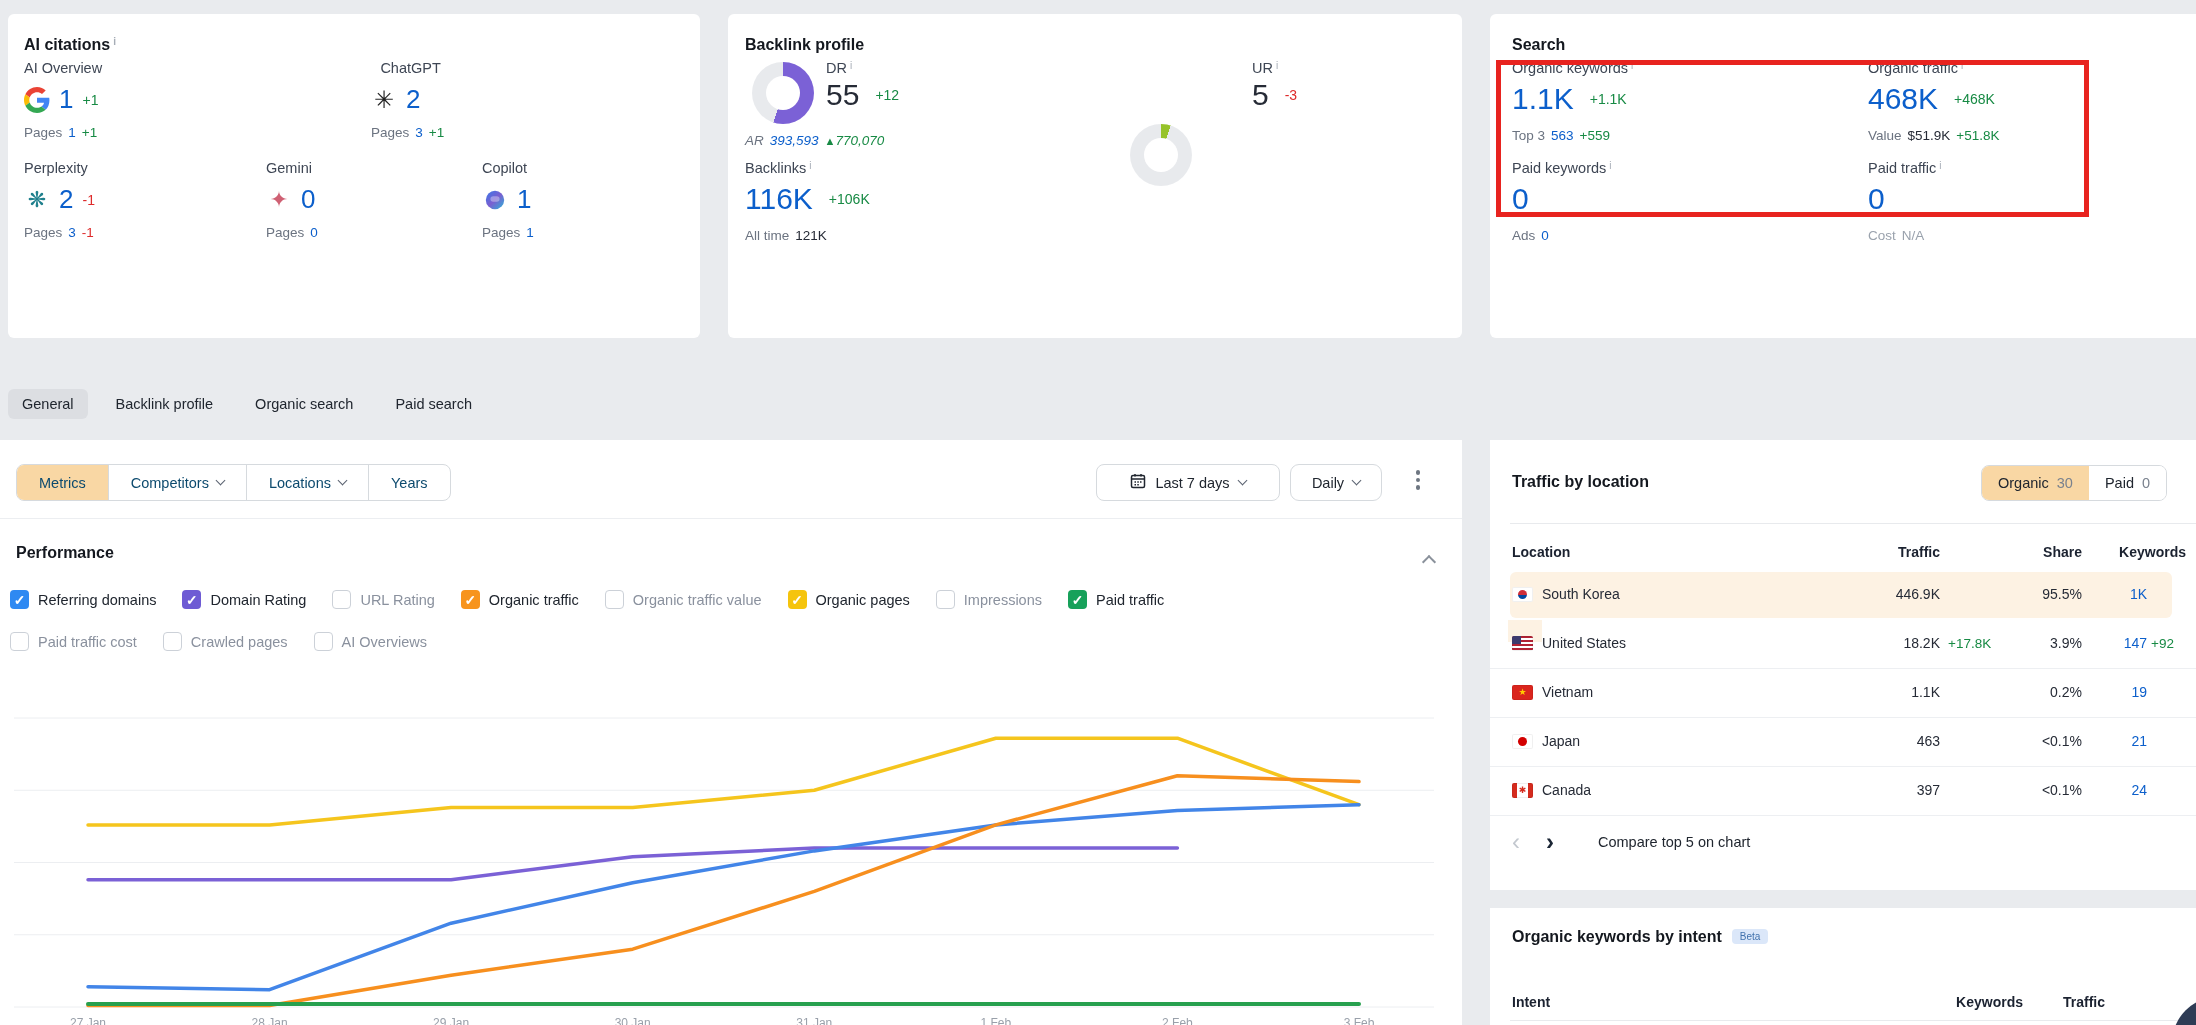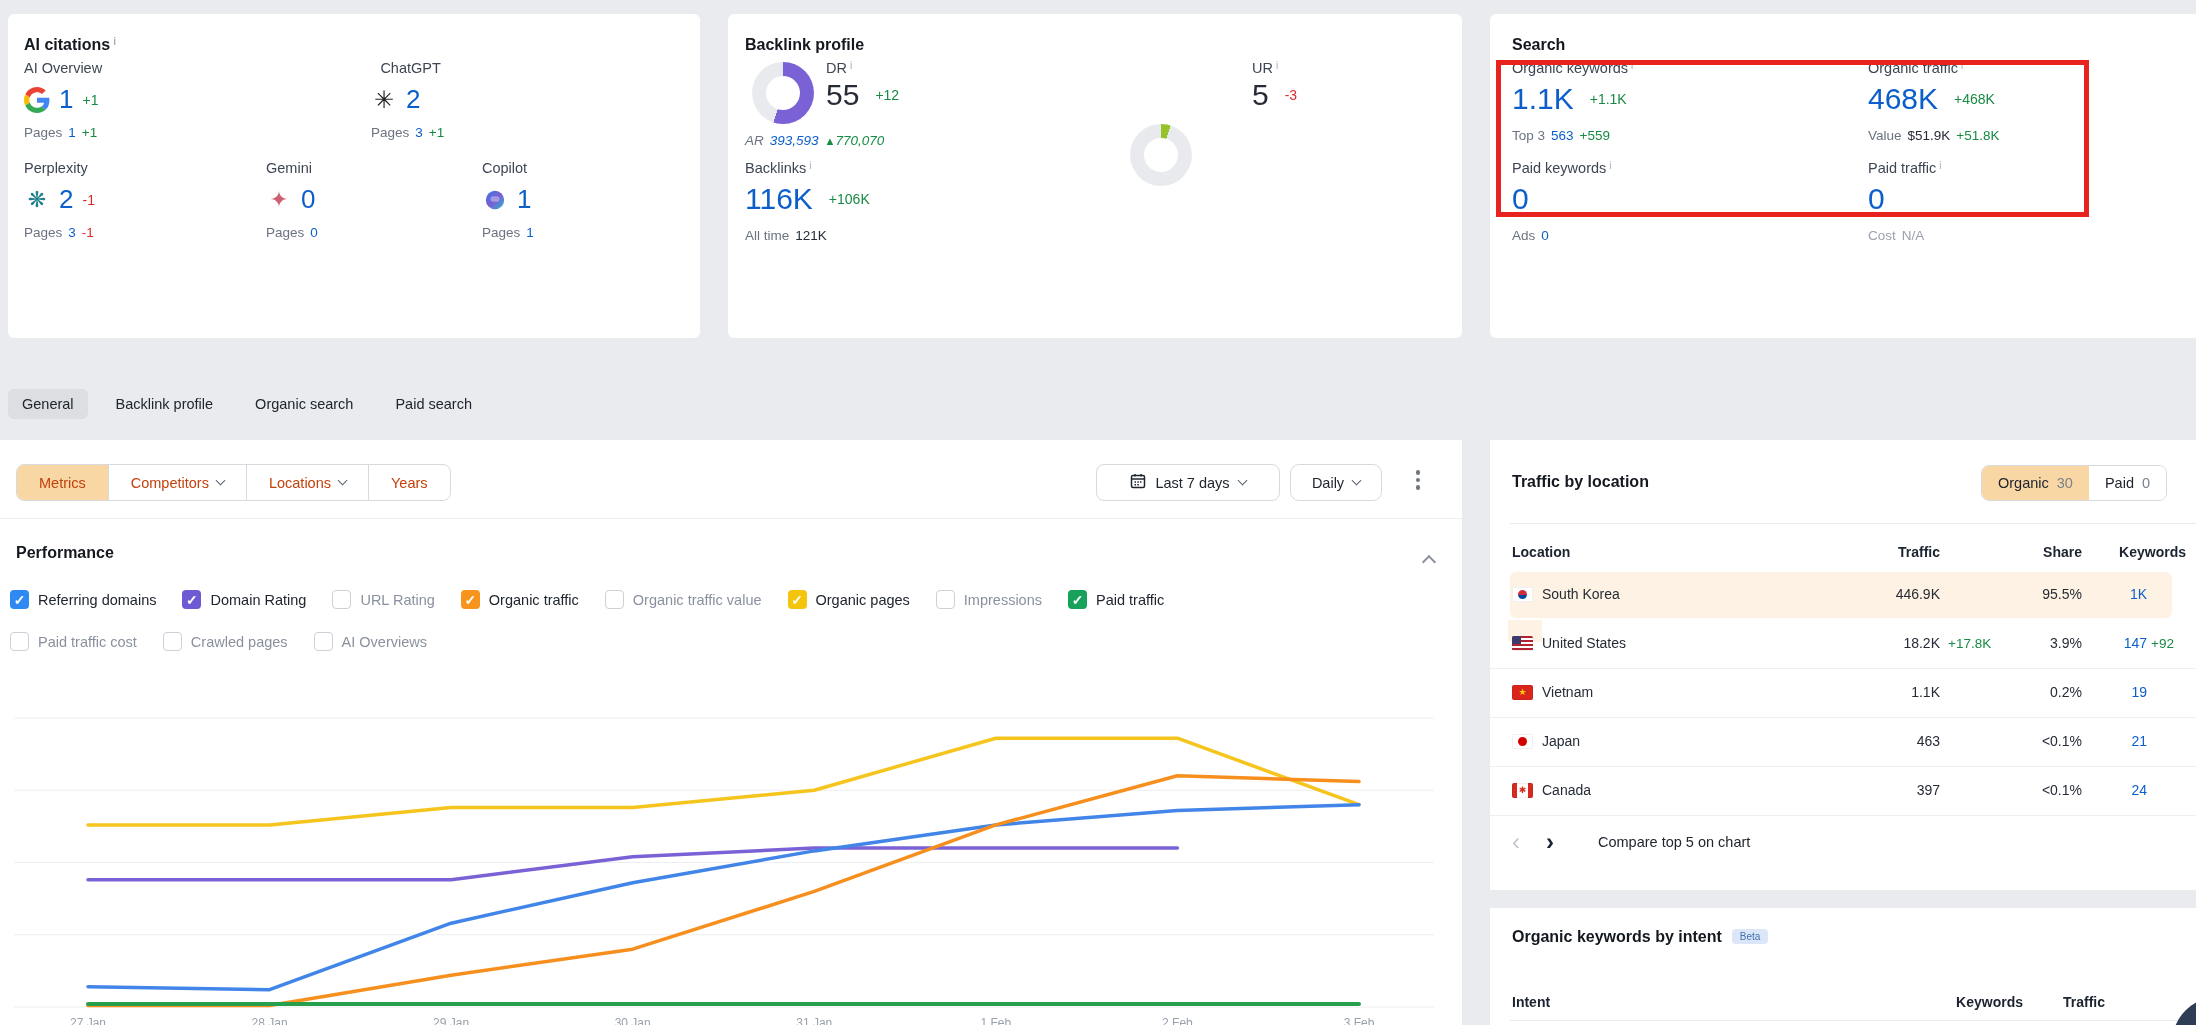--- a/index.html
+++ b/index.html
@@ -40,21 +40,21 @@
   
   .tabs { position:absolute; left:8px; top:389px; display:flex; align-items:center; gap:14px; }
   .tab { font-size:14.5px; color:#20262f; padding:7px 14px; border-radius:6px; cursor:pointer; white-space:nowrap; }
   .tab.active { background:#dcdee2; }
 
   
   .left-panel { position:absolute; left:0; top:440px; width:1462px; height:585px; background:#fff; }
 
   
   .seg-ctl { position:absolute; left:16px; top:464px; display:flex; height:37px; border:1px solid #d6dade; border-radius:8px; background:#fff; overflow:hidden; z-index:2; }
-  .seg { display:flex; align-items:center; gap:8px; padding:16px 22px; font-size:14.5px; color:#c2410c; border-right:1px solid #d6dade; cursor:pointer; white-space:nowrap; }
+  .seg { display:flex; align-items:center; gap:8px; padding:16px 22px; font-size:14.5px; color:#0c4a6e; border-right:1px solid #d6dade; cursor:pointer; white-space:nowrap; }
   .seg:last-child { border-right:none; }
   .seg.active { background:#f9d7a4; }
 
   .btn { position:absolute; top:464px; height:37px; border:1px solid #d6dade; border-radius:8px; background:#fff; display:flex; align-items:center; justify-content:center; gap:9px; font-size:14.5px; color:#20262f; cursor:pointer; z-index:2; }
 
   .chev-d { width:7px; height:7px; border-right:1.6px solid #5a6270; border-bottom:1.6px solid #5a6270; transform:rotate(45deg); margin-top:-4px; display:inline-block; }
   .chev-u { width:10px; height:10px; border-left:2px solid #8a919b; border-top:2px solid #8a919b; transform:rotate(45deg); display:inline-block; }
   .kebab { position:absolute; left:1408px; top:470px; width:20px; display:flex; flex-direction:column; align-items:center; gap:3px; cursor:pointer; z-index:2; }
   .kebab i { width:4.5px; height:4.5px; border-radius:50%; background:#6e7681; }
 

